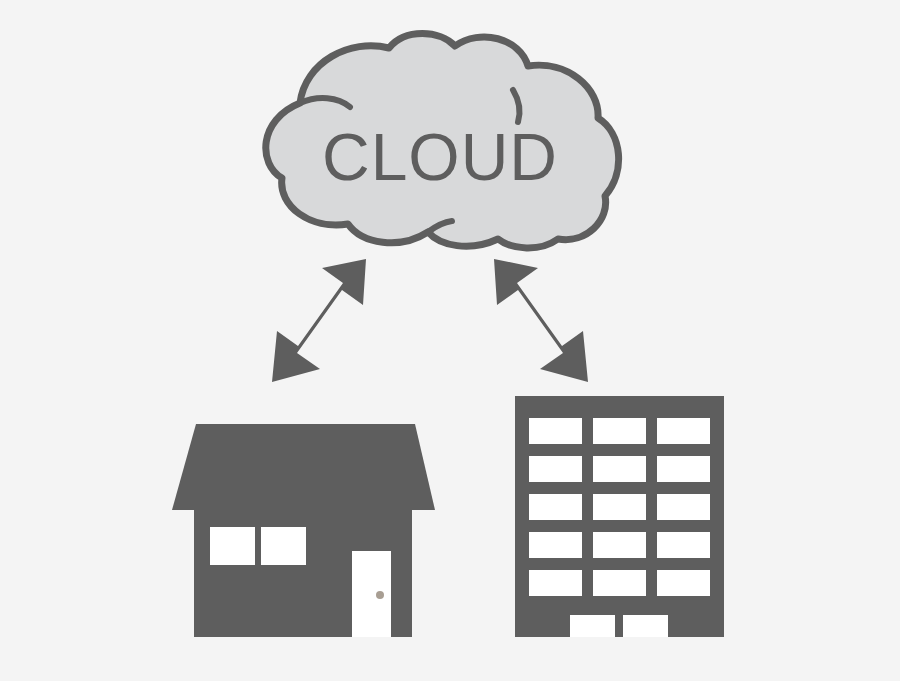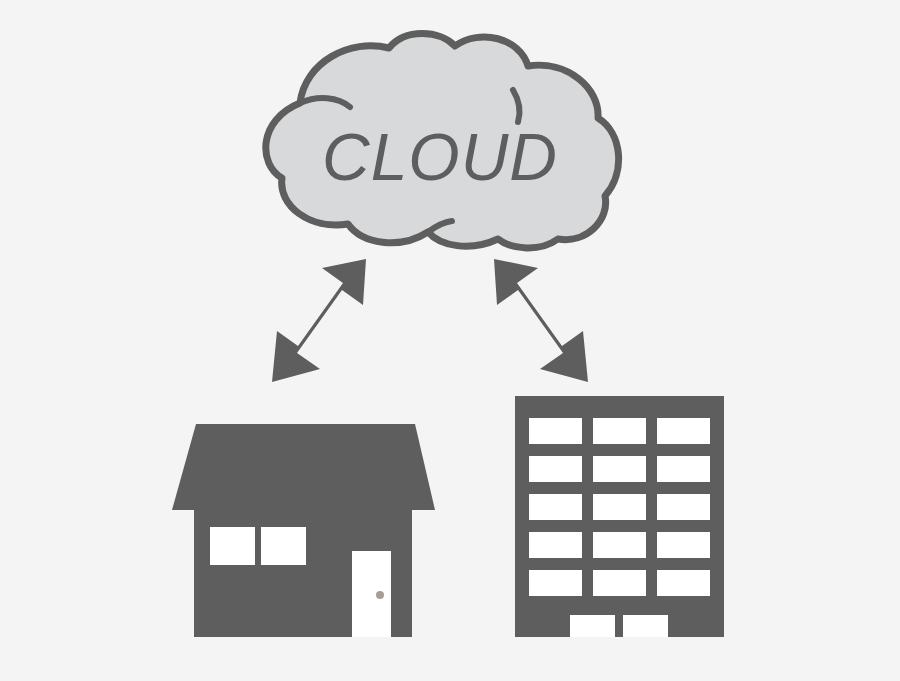--- a/index.html
+++ b/index.html
@@ -10,21 +10,20 @@
     width: 900px;
     height: 681px;
     background: #f4f4f4;
     font-family: "Liberation Sans", sans-serif;
     overflow: hidden;
   }
   #diagram-root {
     position: relative;
     width: 736px;
     height: 681px;
-    font-style: italic;
   }
   #diagram-svg {
     display: block;
     width: 900px;
     height: 681px;
   }
   .cloud-label {
     font-family: "Liberation Sans", sans-serif;
     font-size: 66px;
     letter-spacing: 1px;

